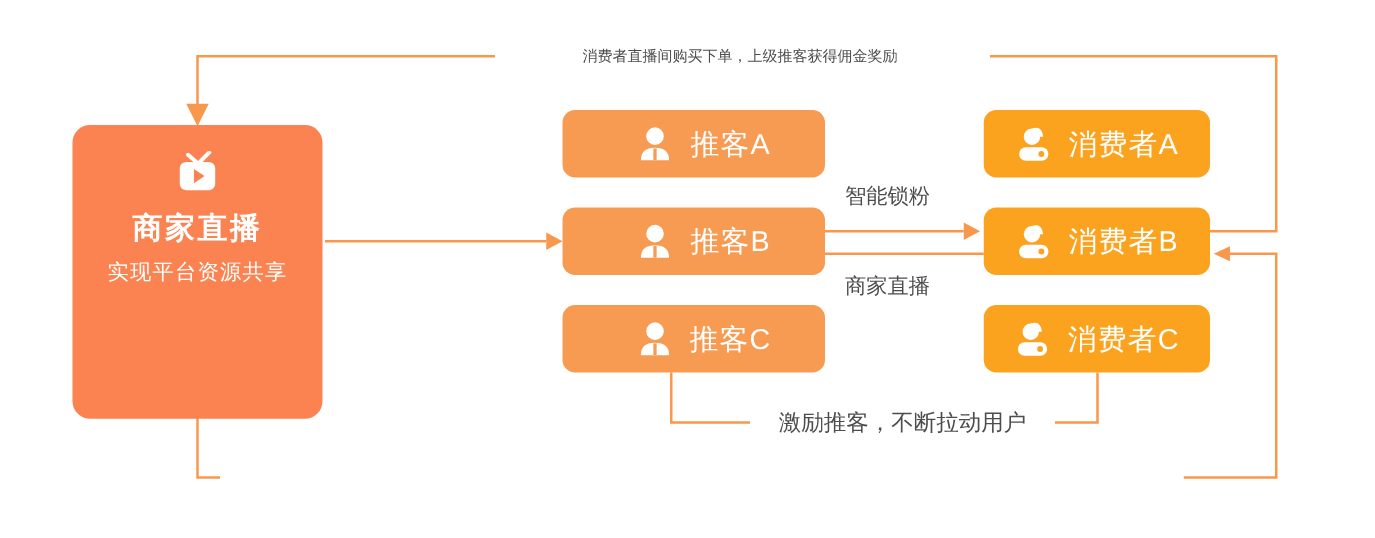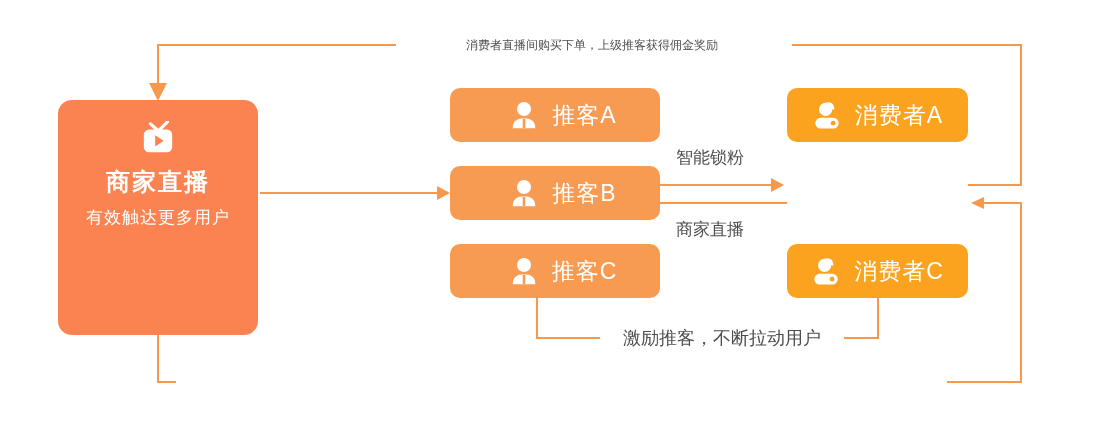--- a/index.html
+++ b/index.html
@@ -78,21 +78,21 @@
   </svg>
 
   <div class="main-box">
     <svg class="tv" viewBox="0 0 40 36">
       <path d="M12 3 L20 10 M30 1 L21 10" stroke="#fff" stroke-width="3.4" stroke-linecap="round" fill="none"></path>
       <rect x="5" y="9" width="30" height="24" rx="5.5" fill="#fff"></rect>
       <path d="M17 15 l9 6 -9 6 z" style="fill:var(--coral)"></path>
     </svg>
     <div class="main-title">商家直播</div>
     <div class="main-sub">
-      <div>有效触达更多用户</div>
+      <div>实现平台资源共享</div>
     </div>
   </div>
 
   <div class="node promoter row-a">
     <svg class="picon" viewBox="0 0 32 32">
       <circle cx="16" cy="9.5" r="7.5" fill="#fff"></circle>
       <path d="M4 30 q0 -10.5 12 -10.5 q12 0 12 10.5 z" fill="#fff"></path>
       <rect x="14.6" y="20" width="2.8" height="10" style="fill:var(--promoter)"></rect>
     </svg>
     <span>推客A</span>
@@ -116,20 +116,29 @@
 
   <div class="node consumer row-a">
     <svg class="picon" viewBox="0 0 32 32">
       <circle cx="14.5" cy="10" r="7" fill="#fff"></circle>
       <path d="M14.5 3 q8.5 -3 9.5 7 l-3.4 0 q-0.5 -4.5 -6.1 -4.5 z" fill="#fff"></path>
       <rect x="3.5" y="19" width="25" height="11.5" rx="5.7" fill="#fff"></rect>
       <circle cx="22.5" cy="24.7" r="2.5" style="fill:var(--consumer)"></circle>
     </svg>
     <span>消费者A</span>
   </div>
+  <div class="node consumer row-b">
+    <svg class="picon" viewBox="0 0 32 32">
+      <circle cx="14.5" cy="10" r="7" fill="#fff"></circle>
+      <path d="M14.5 3 q8.5 -3 9.5 7 l-3.4 0 q-0.5 -4.5 -6.1 -4.5 z" fill="#fff"></path>
+      <rect x="3.5" y="19" width="25" height="11.5" rx="5.7" fill="#fff"></rect>
+      <circle cx="22.5" cy="24.7" r="2.5" style="fill:var(--consumer)"></circle>
+    </svg>
+    <span>消费者B</span>
+  </div>
   <div class="node consumer row-c">
     <svg class="picon" viewBox="0 0 32 32">
       <circle cx="14.5" cy="10" r="7" fill="#fff"></circle>
       <path d="M14.5 3 q8.5 -3 9.5 7 l-3.4 0 q-0.5 -4.5 -6.1 -4.5 z" fill="#fff"></path>
       <rect x="3.5" y="19" width="25" height="11.5" rx="5.7" fill="#fff"></rect>
       <circle cx="22.5" cy="24.7" r="2.5" style="fill:var(--consumer)"></circle>
     </svg>
     <span>消费者C</span>
   </div>
 

